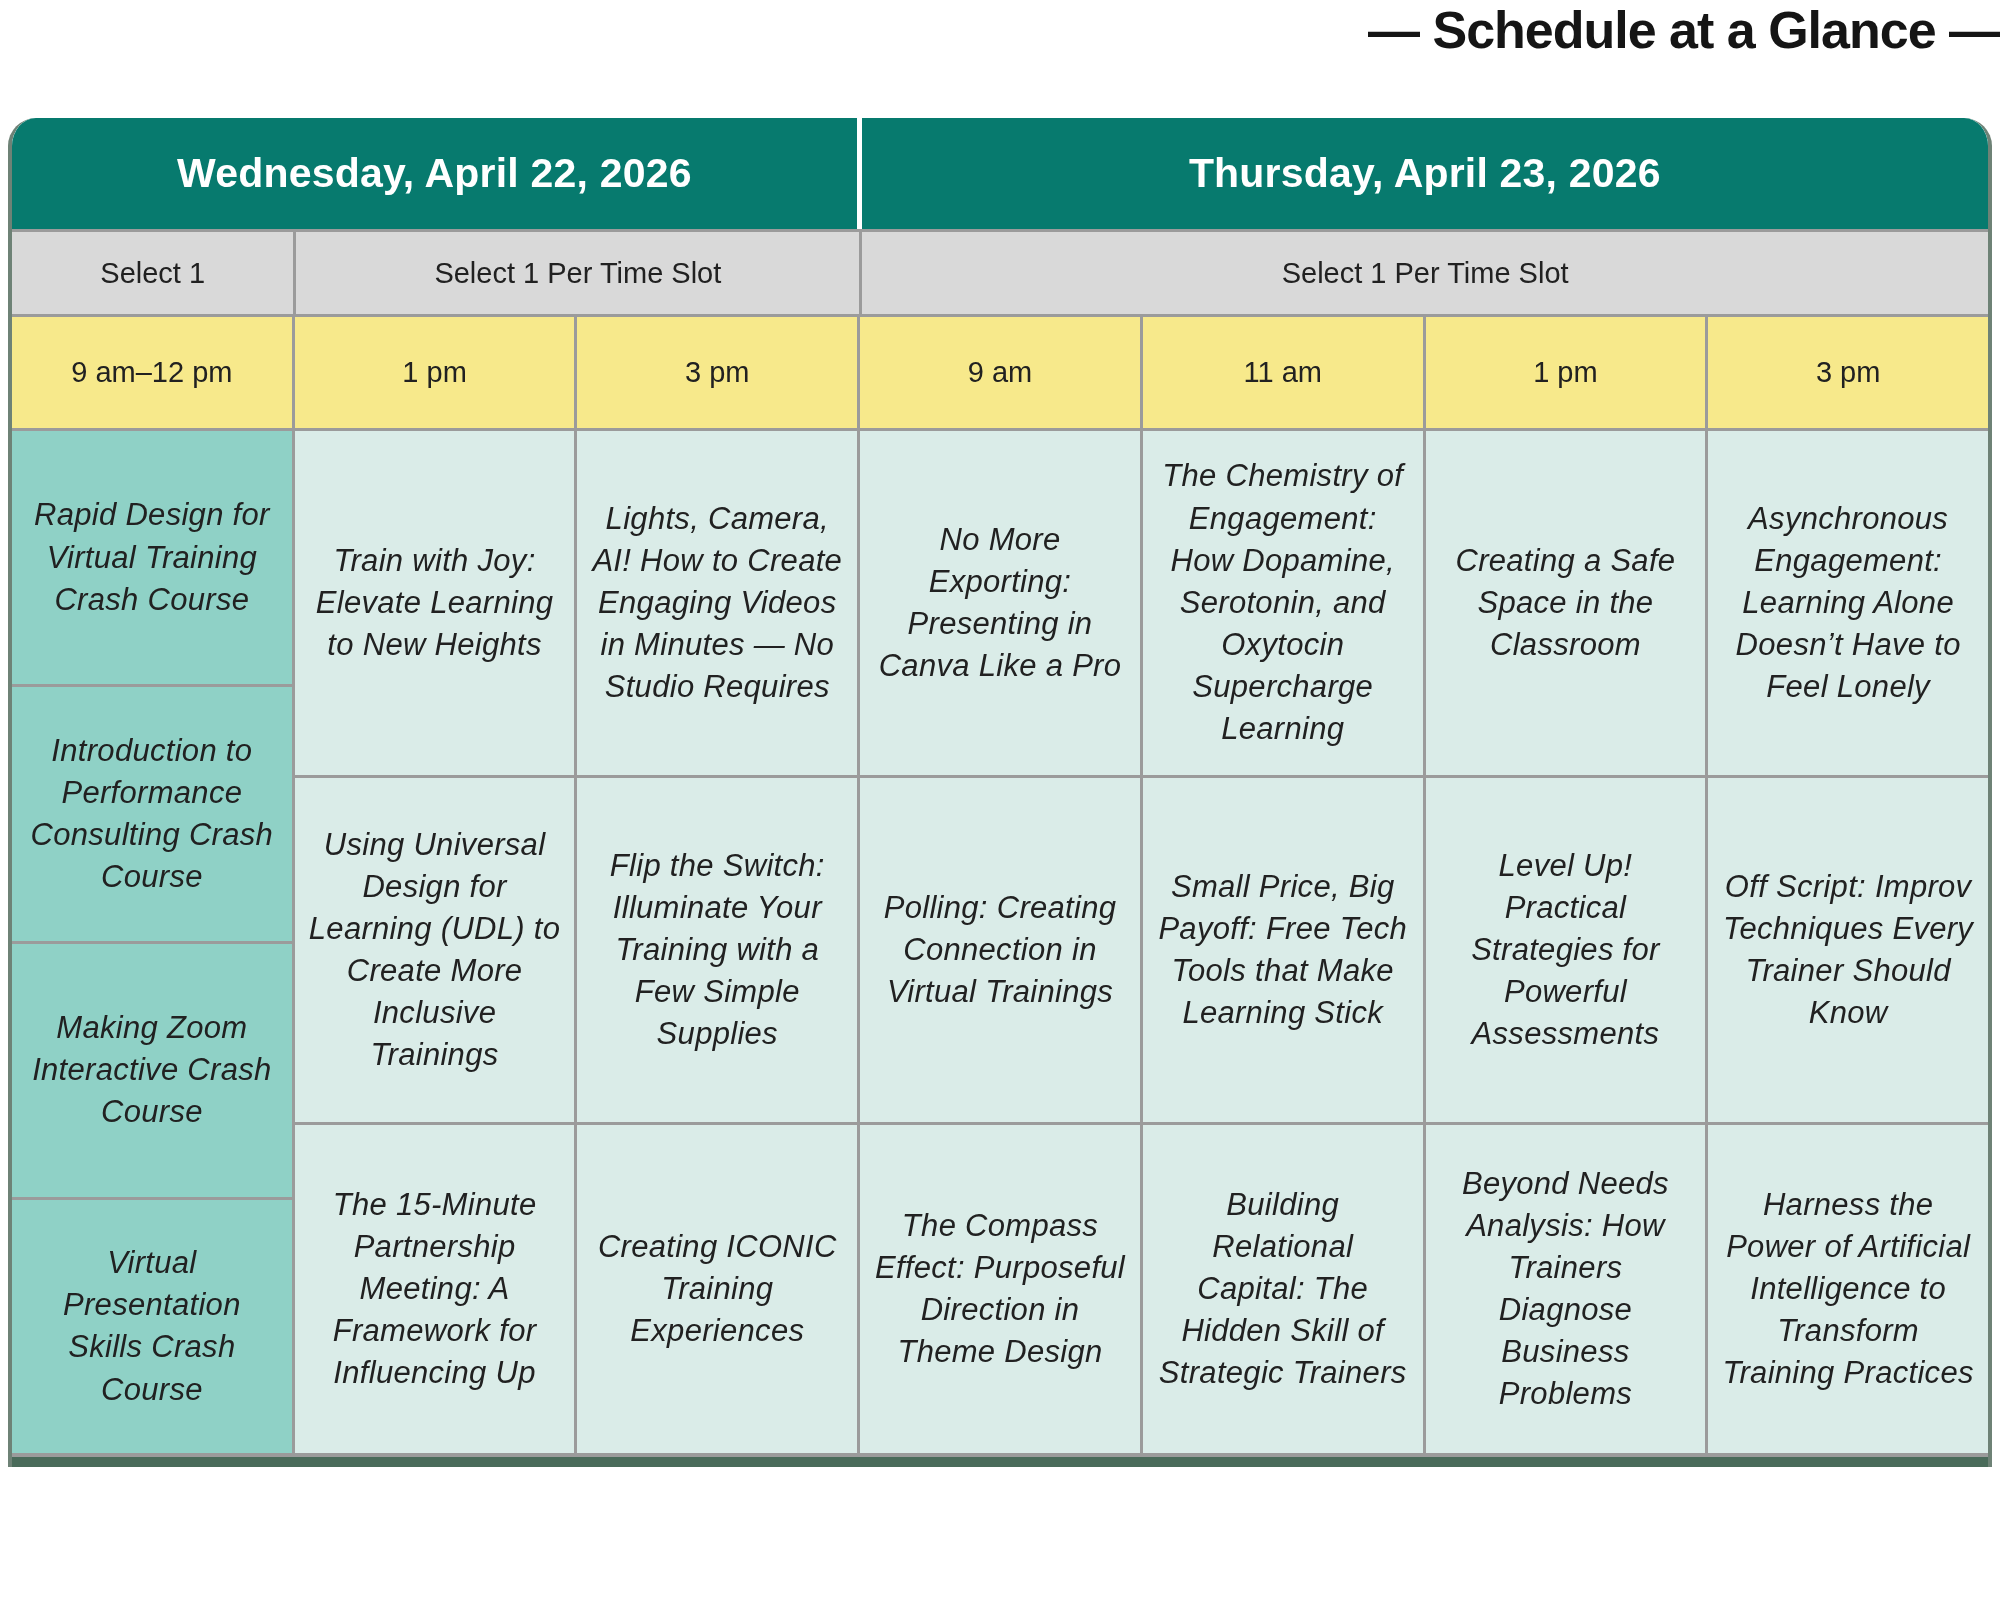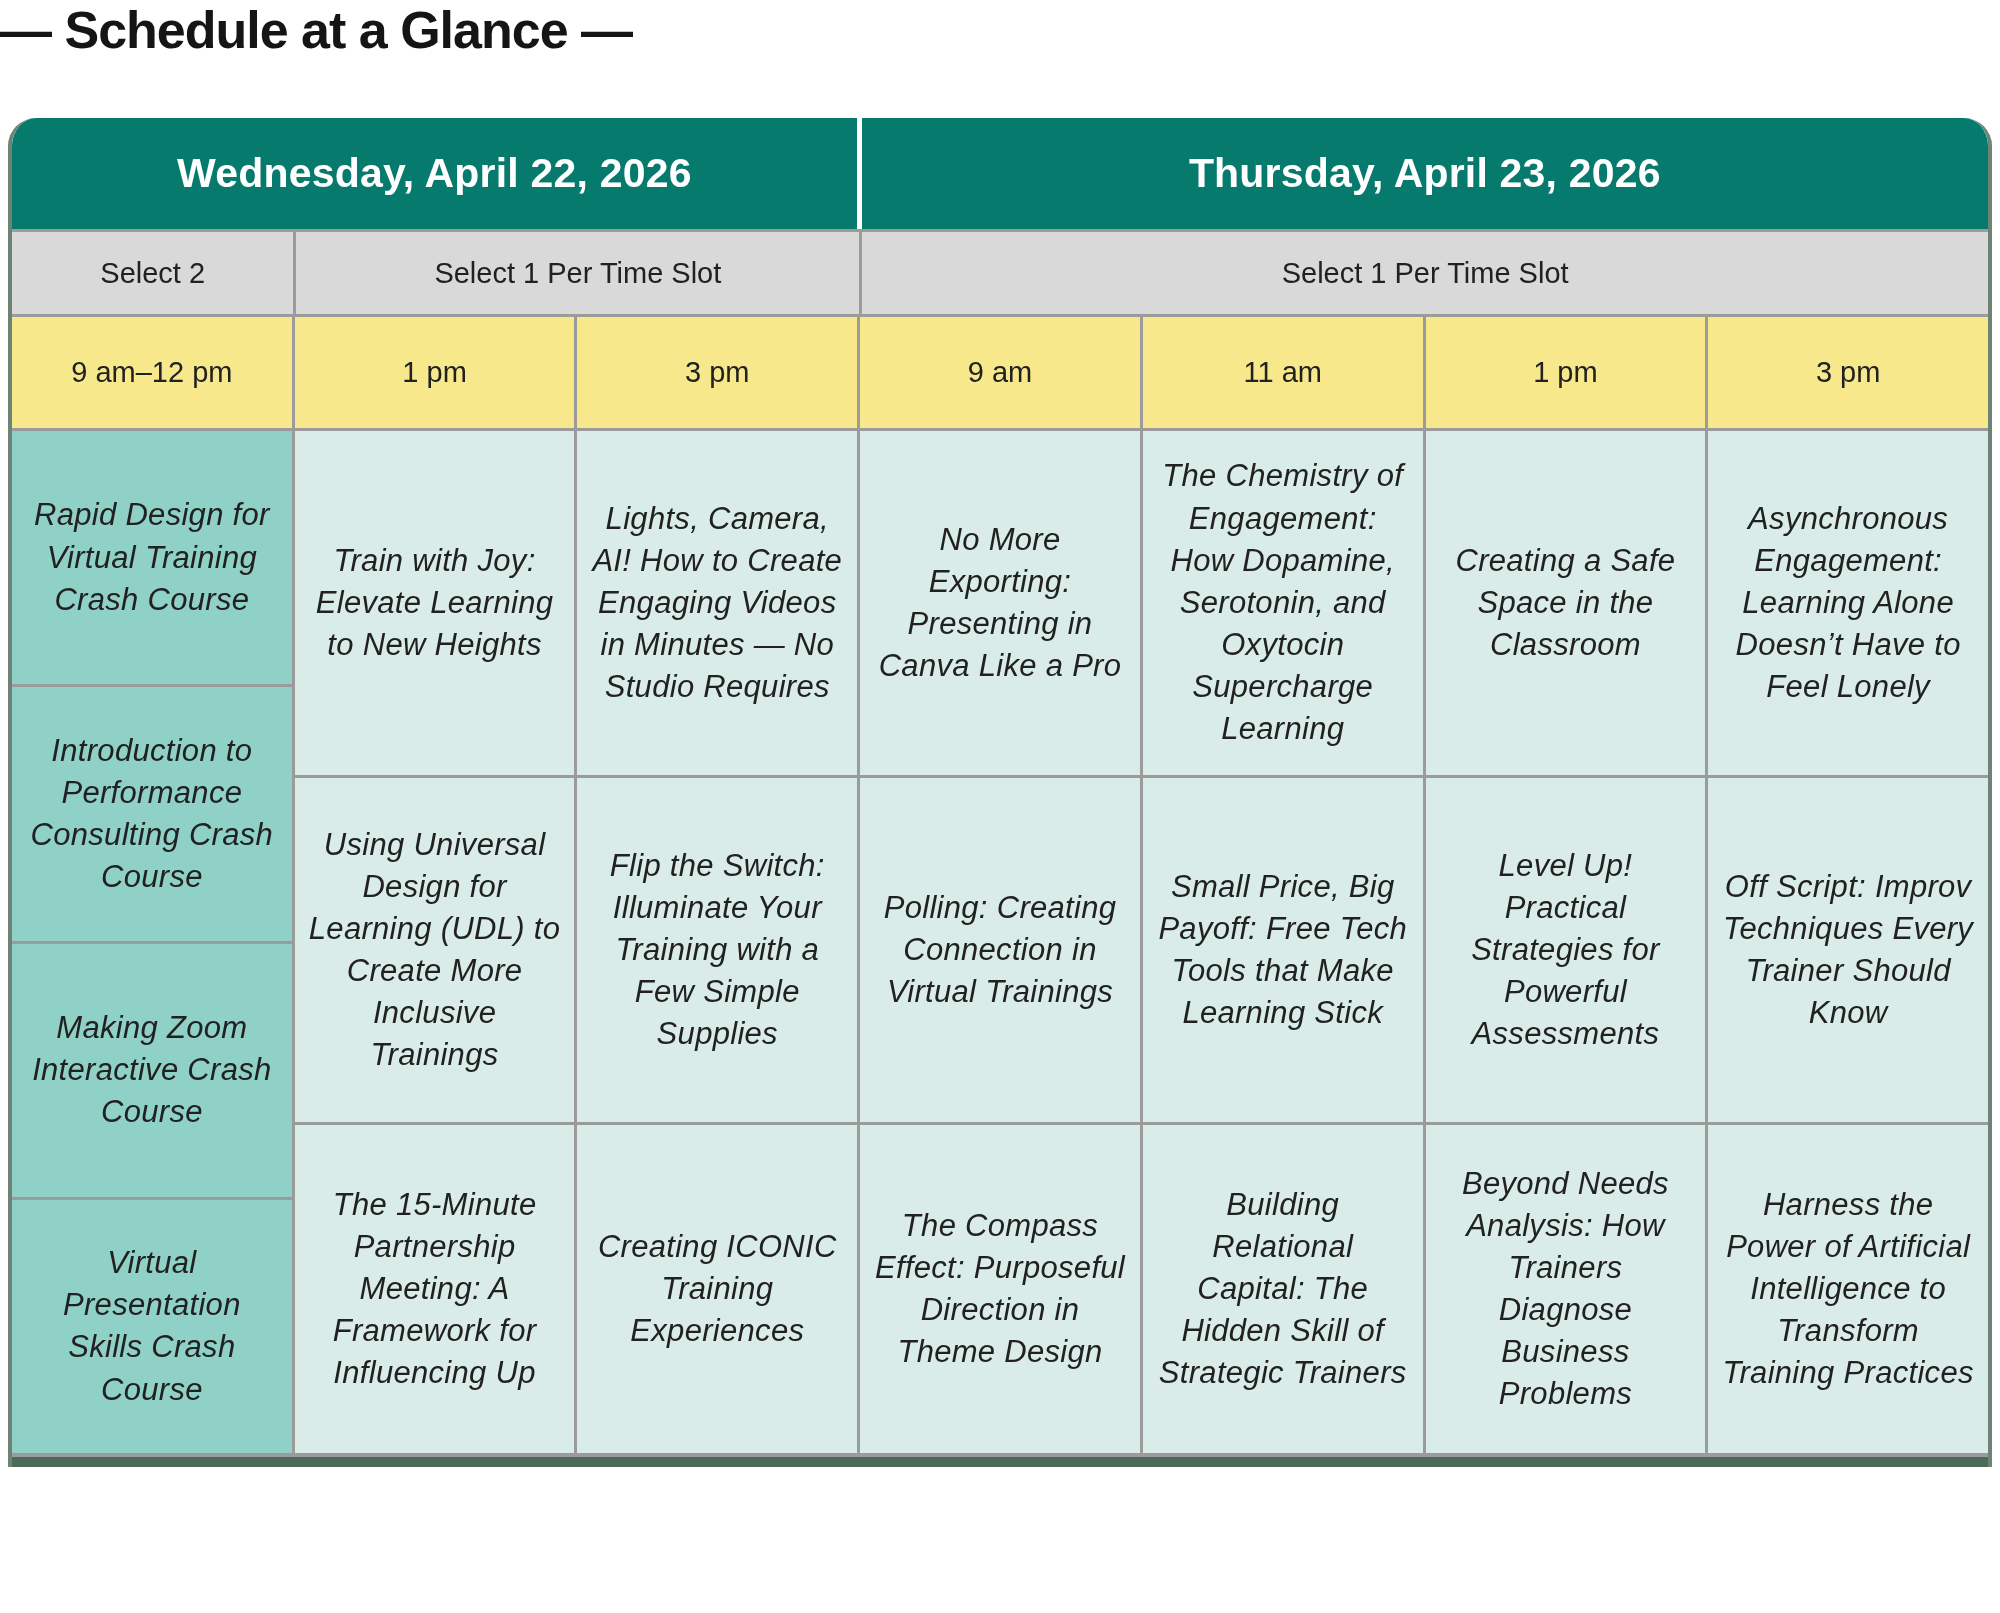--- a/index.html
+++ b/index.html
@@ -16,21 +16,21 @@
   *{box-sizing:border-box;margin:0;padding:0;}
   body{
     width:2000px;height:1613px;
     background:#ffffff;
     font-family:"Liberation Sans","DejaVu Sans",sans-serif;
     color:var(--text-dark,#212121);
   }
   .page-title{
     height:60px;line-height:60px;
     margin:0 0 58px 0;
-    text-align:left;
+    text-align:right;
     font-size:52px;font-weight:800;letter-spacing:-1px;
     color:#151515;
   }
   .schedule-table{
     margin:0 8px;
     border-left:4px solid var(--frame-green,#6E8276);
     border-right:4px solid var(--frame-green,#6E8276);
     border-radius:28px 28px 0 0;
     overflow:hidden;
     background:#fff;
@@ -113,21 +113,21 @@
 <h1 class="page-title">— Schedule at a Glance —</h1>
 
 <div class="schedule-table">
 
   <div class="day-row">
     <div class="day-cell">Wednesday, April 22, 2026</div>
     <div class="day-cell">Thursday, April 23, 2026</div>
   </div>
 
   <div class="grid-row select-row">
-    <div class="select-cell">Select 2</div>
+    <div class="select-cell">Select 1</div>
     <div class="select-cell">Select 1 Per Time Slot</div>
     <div class="select-cell">Select 1 Per Time Slot</div>
   </div>
 
   <div class="grid-row time-row">
     <div class="time-cell">9 am–12 pm</div>
     <div class="time-cell">1 pm</div>
     <div class="time-cell">3 pm</div>
     <div class="time-cell">9 am</div>
     <div class="time-cell">11 am</div>

